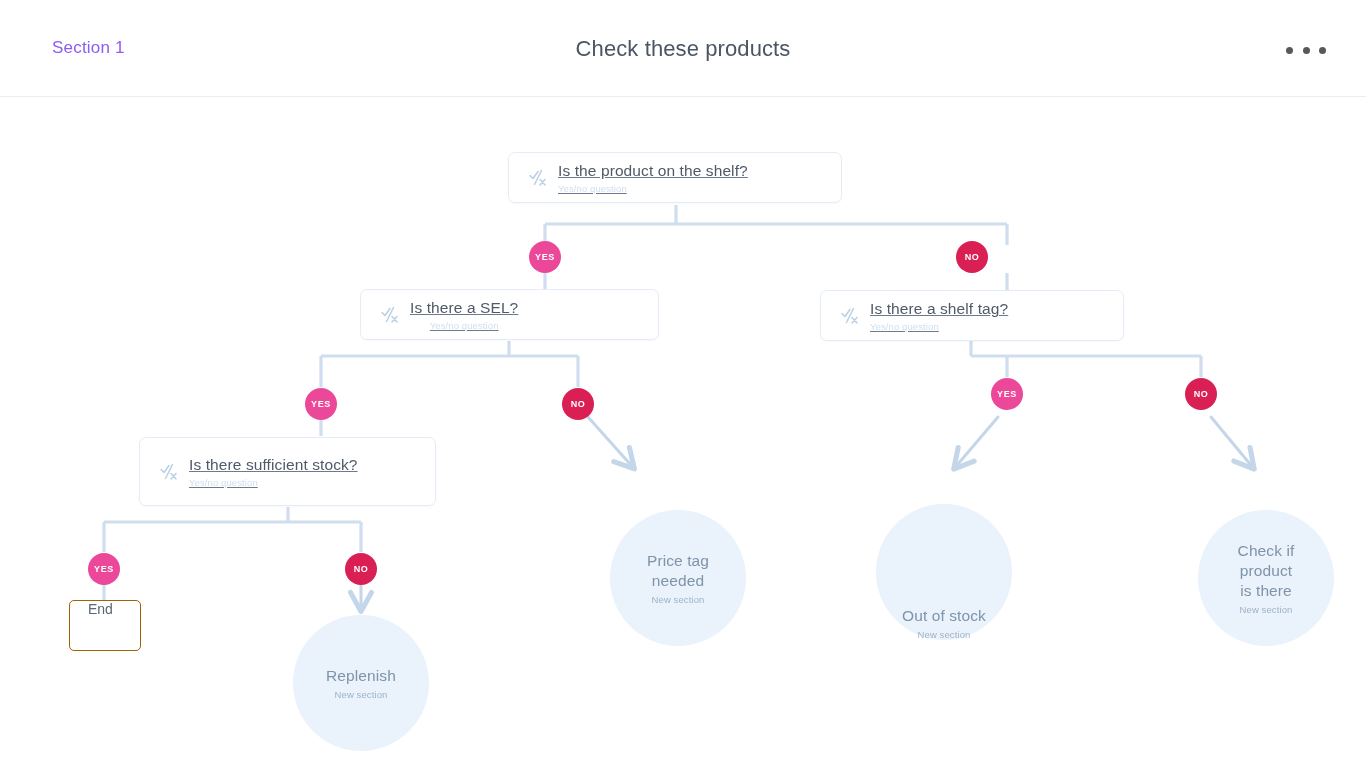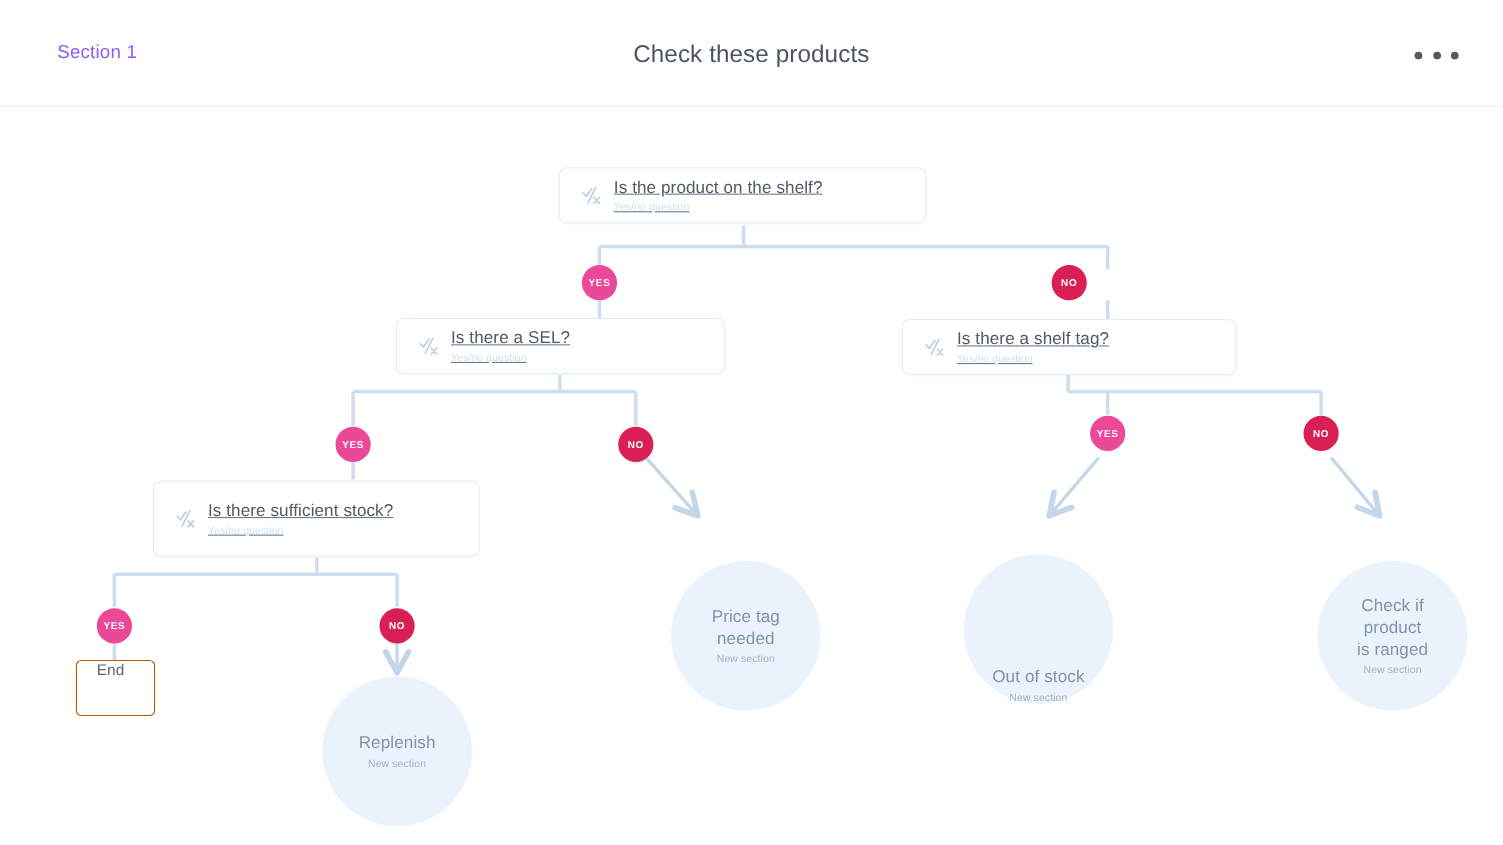--- a/index.html
+++ b/index.html
@@ -237,21 +237,21 @@
         <path d="M13.5,2.5 L6.5,16.5" fill="none" stroke="#b9cfe6" stroke-width="1.5" stroke-linecap="round"></path>
         <path d="M12,11.5 L17,17 M17,11.5 L12,17" fill="none" stroke="#b9cfe6" stroke-width="1.5" stroke-linecap="round"></path>
       </svg>
     </div>
     <div class="q-text">
       <div class="q-title">Is the product on the shelf?</div>
       <div class="q-sub">Yes/no question</div>
     </div>
   </div>
 
-  <div class="question-node" style="left:360px; top:192px; width:299px; height:51px;">
+  <div class="question-node" style="left:360px; top:192px; width:299px; height:51px;text-align:center;">
     <div class="q-icon">
       <svg width="22" height="20" viewBox="0 0 22 20">
         <path d="M2,7.5 L5,10.5 L10,3.5" fill="none" stroke="#b9cfe6" stroke-width="1.5" stroke-linecap="round" stroke-linejoin="round"></path>
         <path d="M13.5,2.5 L6.5,16.5" fill="none" stroke="#b9cfe6" stroke-width="1.5" stroke-linecap="round"></path>
         <path d="M12,11.5 L17,17 M17,11.5 L12,17" fill="none" stroke="#b9cfe6" stroke-width="1.5" stroke-linecap="round"></path>
       </svg>
     </div>
     <div class="q-text">
       <div class="q-title">Is there a SEL?</div>
       <div class="q-sub">Yes/no question</div>
@@ -292,21 +292,21 @@
   </div>
 
   <div class="section-node" style="left:876px; top:407px; width:136px; height:136px;justify-content:flex-end;">
     <div class="s-title">Out of stock</div>
     <div class="s-sub">New section</div>
   </div>
 
   <div class="section-node" style="left:1198px; top:413px; width:136px; height:136px;">
     <div class="s-title">
       <span>Check if product</span><br>
-      <span>is ranged</span>
+      <span>is there</span>
     </div>
     <div class="s-sub">New section</div>
   </div>
 
   <div class="section-node" style="left:293px; top:518px; width:136px; height:136px;">
     <div class="s-title">Replenish</div>
     <div class="s-sub">New section</div>
   </div>
 
   <div class="end-node" style="left:69px; top:503px; width:72px; height:51px;">

